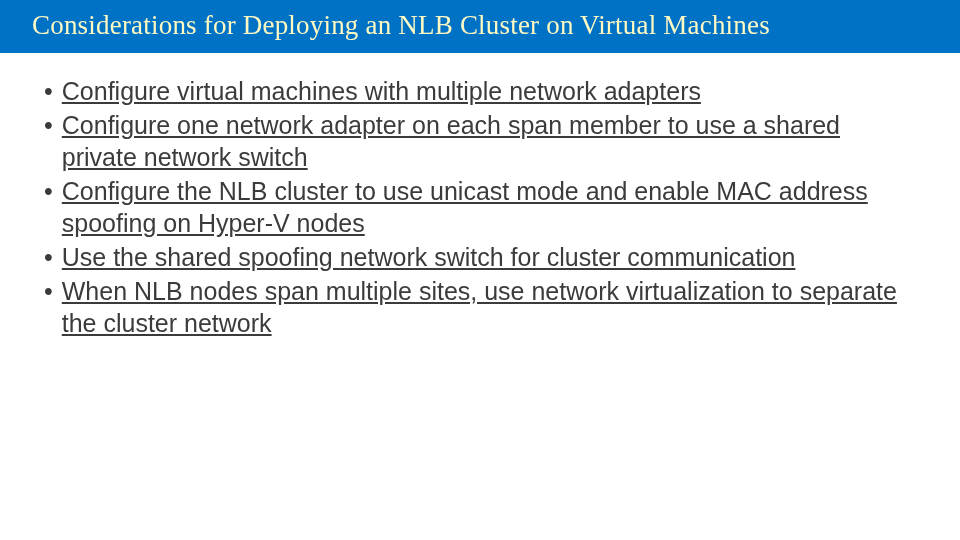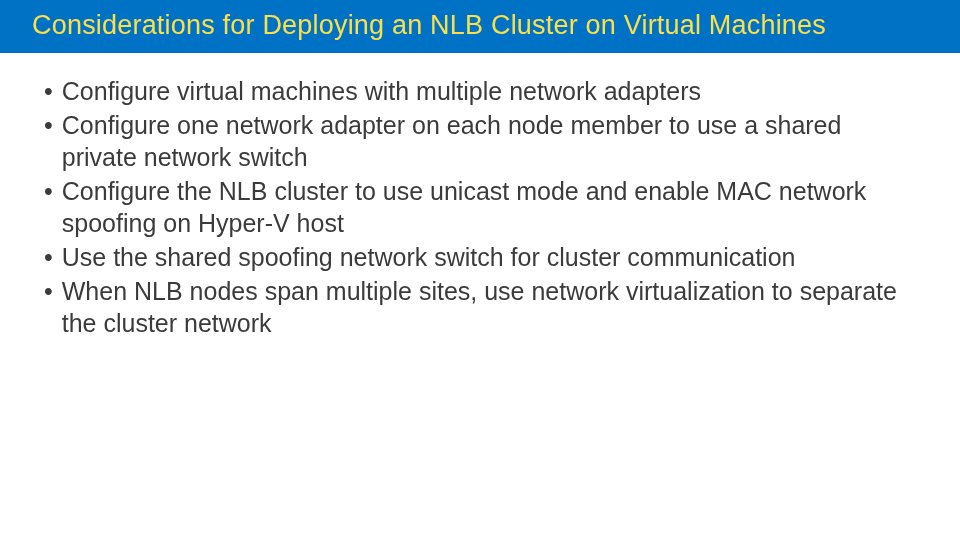--- a/index.html
+++ b/index.html
@@ -5,25 +5,26 @@
   * { margin: 0; padding: 0; box-sizing: border-box; }
   body {
     width: 960px;
     height: 540px;
     font-family: "Segoe UI Light", "Segoe UI", Arial, sans-serif;
     background: #ffffff;
     overflow: hidden;
   }
   .title-bar {
     background: #0072c6;
-    color: #fde047;
+    color: #fef9c3;
     padding: 10px 12px 12px 32px;
     font-size: 27px;
     font-weight: 300;
     letter-spacing: 0.2px;
+    font-family: Liberation Serif, serif;
   }
   .content {
     padding: 22px 40px 0 44px;
     color: #3b3b3b;
     font-size: 25px;
     font-weight: 300;
     line-height: 1.28;
   }
   .bullet-item {
     display: flex;
@@ -32,41 +33,42 @@
   }
   .bullet-dot {
     flex: 0 0 auto;
     padding-right: 9px;
     color: #3b3b3b;
     font-size: 25px;
     line-height: 1.28;
   }
   .bullet-text {
     flex: 1 1 auto;
+    text-decoration: underline;
   }
 </style>
 </head>
 <body>
 
 <div class="title-bar">
   <span>Considerations for Deploying an NLB Cluster on Virtual Machines</span>
 </div>
 
 <div class="content">
   <div class="bullet-item">
     <span class="bullet-dot">•</span>
     <span class="bullet-text">Configure virtual machines with multiple network adapters</span>
   </div>
   <div class="bullet-item">
     <span class="bullet-dot">•</span>
-    <span class="bullet-text">Configure one network adapter on each node member to use a shared private network switch</span>
+    <span class="bullet-text">Configure one network adapter on each span member to use a shared private network switch</span>
   </div>
   <div class="bullet-item">
     <span class="bullet-dot">•</span>
-    <span class="bullet-text">Configure the NLB cluster to use unicast mode and enable MAC network spoofing on Hyper-V host</span>
+    <span class="bullet-text">Configure the NLB cluster to use unicast mode and enable MAC address spoofing on Hyper-V nodes</span>
   </div>
   <div class="bullet-item">
     <span class="bullet-dot">•</span>
     <span class="bullet-text">Use the shared spoofing network switch for cluster communication</span>
   </div>
   <div class="bullet-item">
     <span class="bullet-dot">•</span>
     <span class="bullet-text">When NLB nodes span multiple sites, use network virtualization to separate the cluster network</span>
   </div>
 </div>

